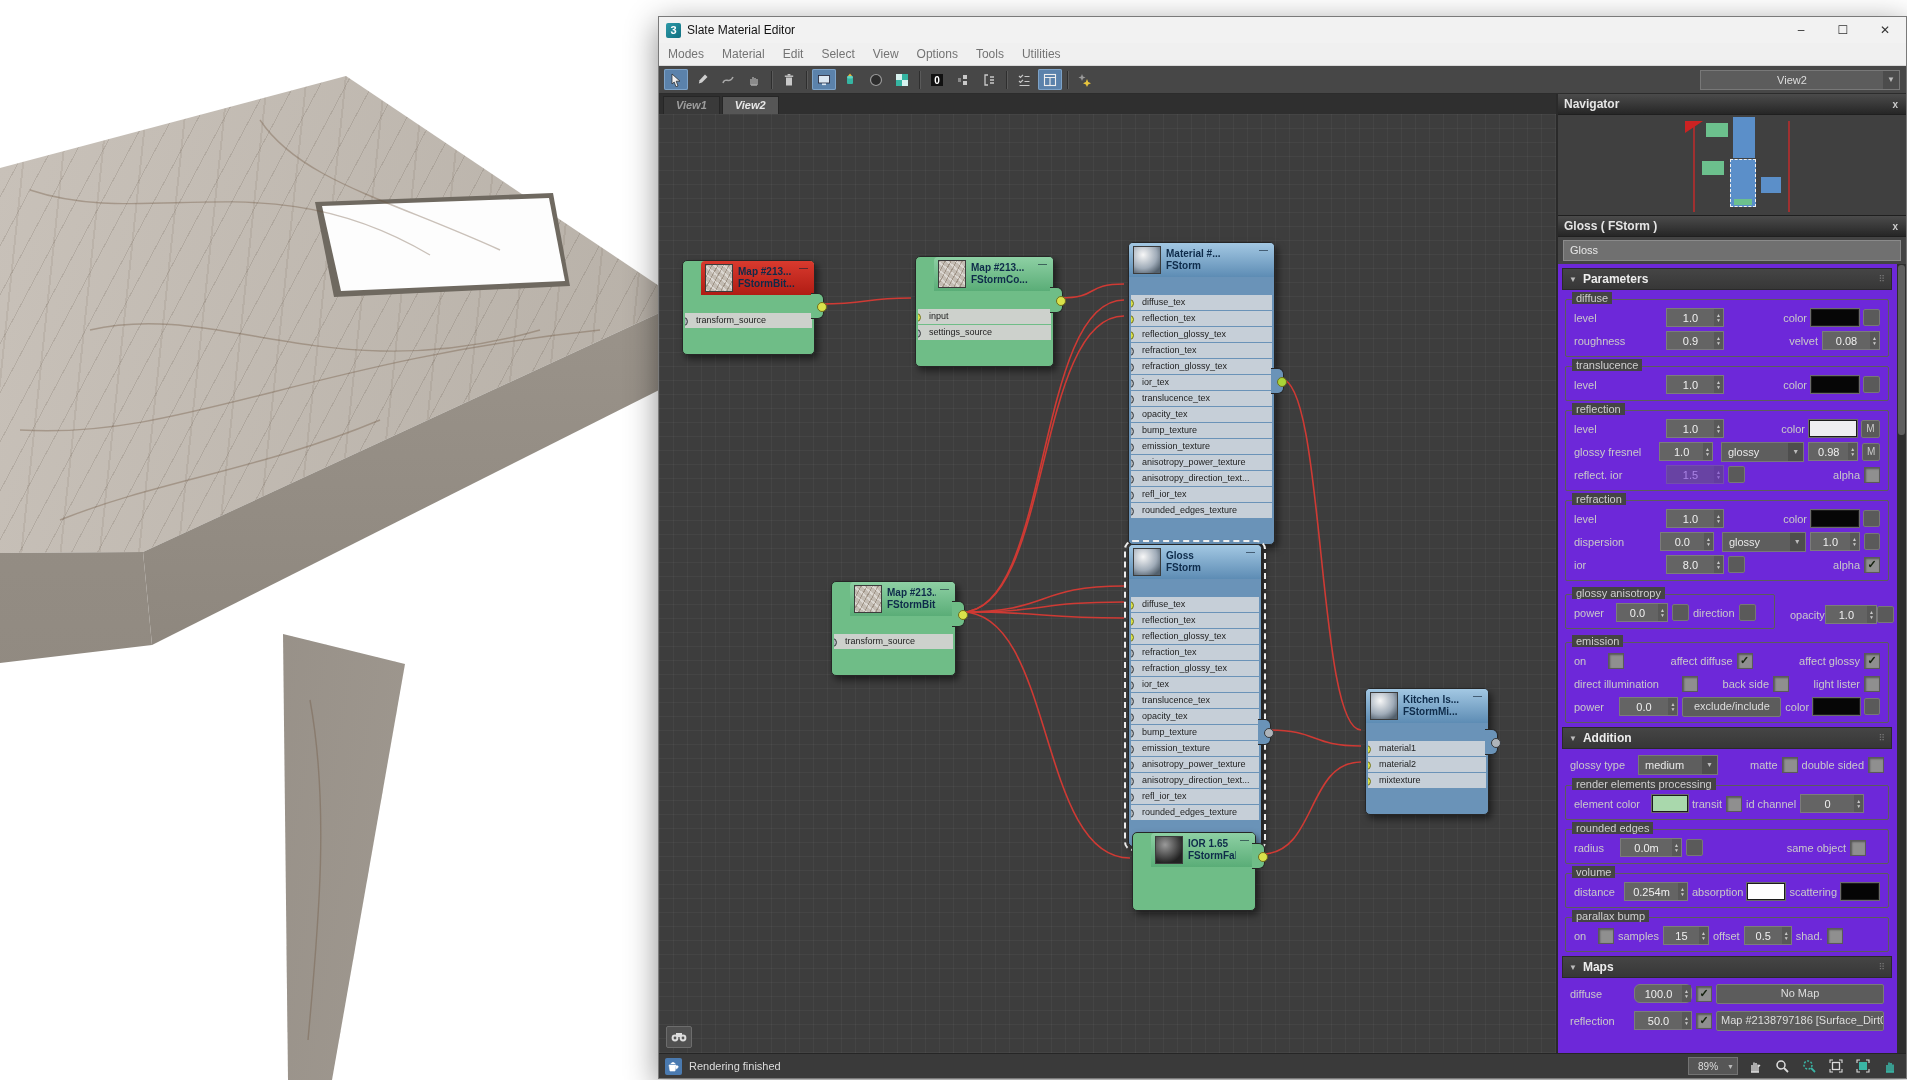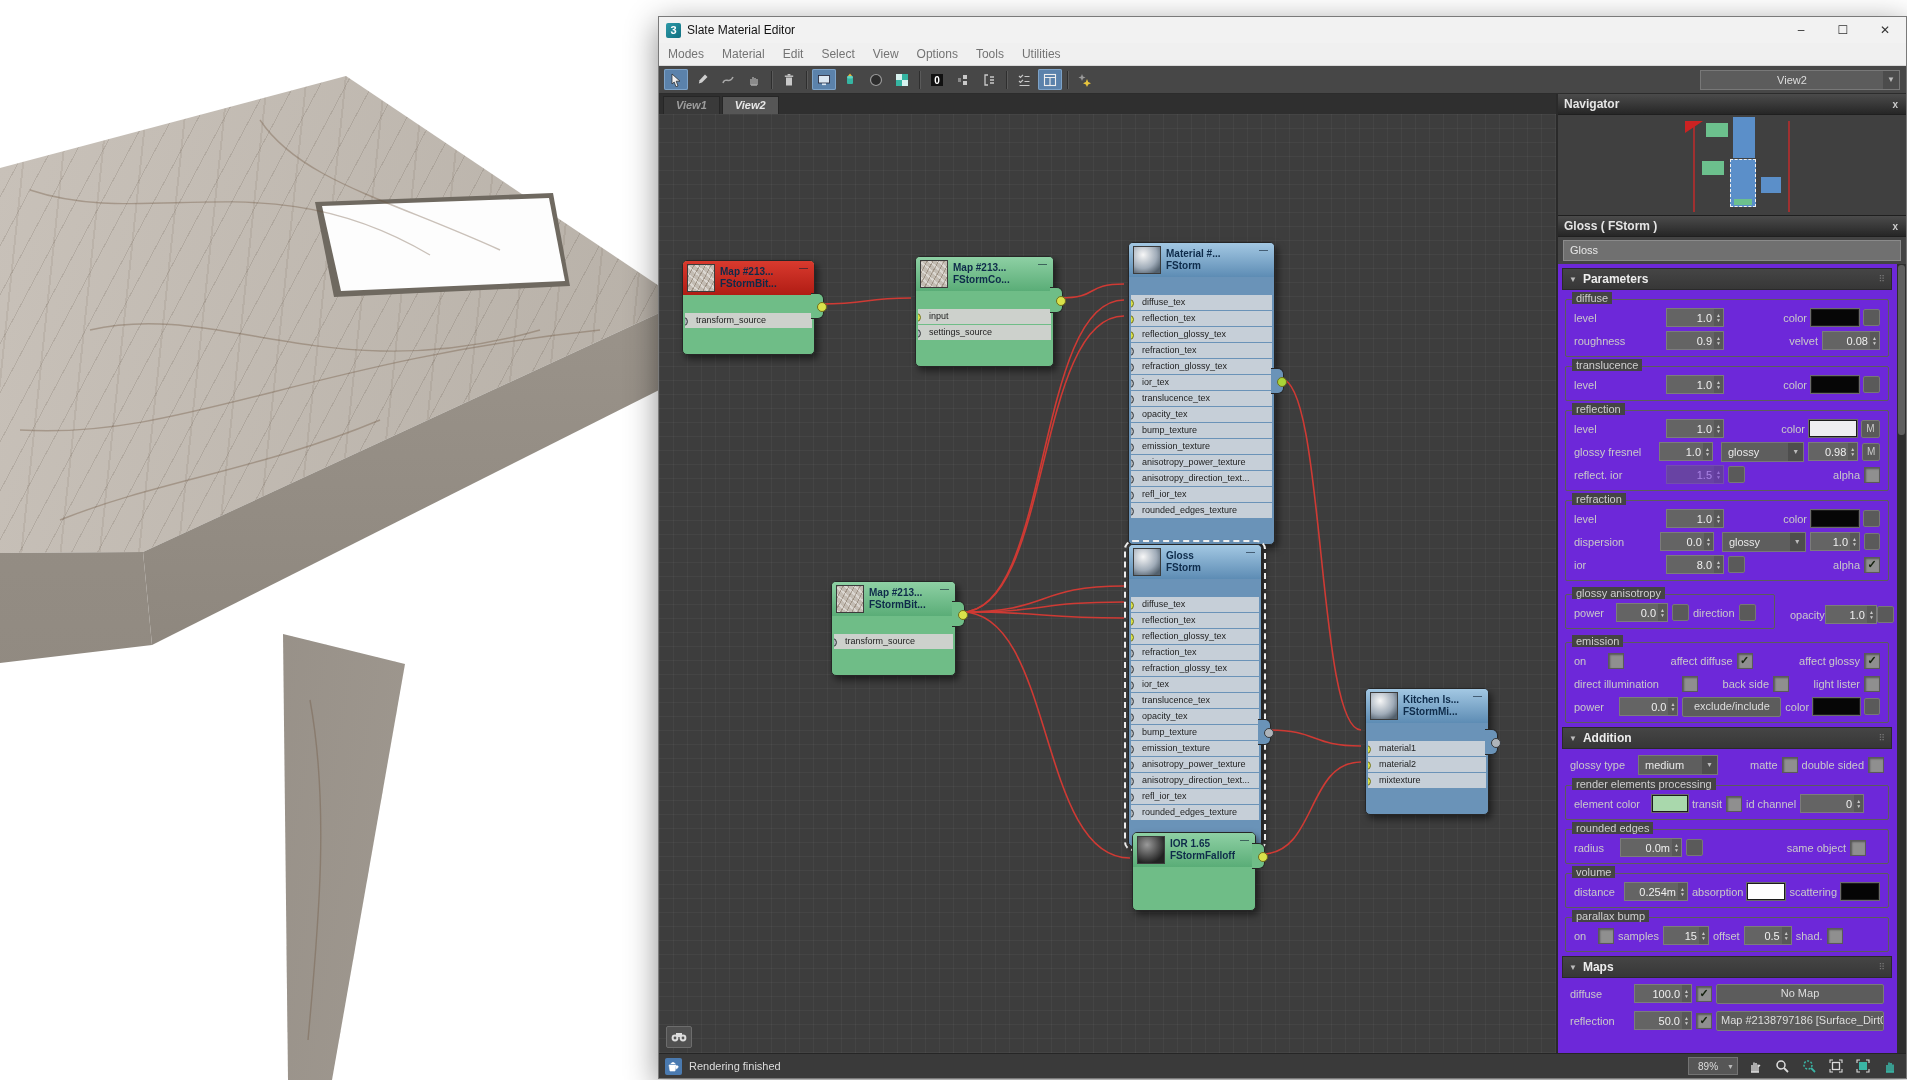--- a/index.html
+++ b/index.html
@@ -57,21 +57,21 @@
   .canvas{position:relative;flex:1;background-color:#3d3d3d;overflow:hidden;
     background-image:linear-gradient(rgba(255,255,255,.035) 1px,transparent 1px),
       linear-gradient(90deg,rgba(255,255,255,.035) 1px,transparent 1px);
     background-size:14px 14px;}
   #wires{position:absolute;inset:0;pointer-events:none;}
 
   
   .node{position:absolute;border:1px solid #262626;border-radius:5px;box-shadow:3px 4px 7px rgba(0,0,0,.5);}
   .node.dashed{outline:2px dashed #eee;outline-offset:2px;}
   .n-head{display:flex;align-items:center;height:34px;border-radius:4px 4px 0 0;padding:0 4px;}
-  .node.map .n-head{background:linear-gradient(#8ed0a4,#5aad77);}
+  .node.map .n-head{background:linear-gradient(#8ed0a4,#5aad77);margin-left:18px;}
   .node.map{background:#6fbd87;}
   .node.mat .n-head{background:linear-gradient(#a3c8e3,#5d8cb4);}
   .node.mat{background:#6a93b8;}
   .node.selred .n-head{background:linear-gradient(#d93a2e,#b01c14);}
   .thumb{width:26px;height:26px;border:1px solid #3c3c3c;margin-right:5px;flex:0 0 auto;}
   .thumb.marble{background:#c3bcb3;background-image:repeating-linear-gradient(118deg,rgba(90,70,50,.35) 0 1px,transparent 1px 5px),
      repeating-linear-gradient(40deg,rgba(255,255,255,.4) 0 2px,transparent 2px 6px);}
   .thumb.sphere{background:radial-gradient(circle at 35% 30%,#f7f7f7,#9fabb8 55%,#53616e 85%);}
   .thumb.darksphere{background:radial-gradient(circle at 35% 30%,#9a9a9a,#222 75%);}
   .n-titles{overflow:hidden;}
@@ -124,21 +124,21 @@
   .rollout .arr{font-size:8px;color:#bbb;margin-right:6px;}
   .rollout .rl{font-size:12px;font-weight:bold;color:#eee;flex:1;}
   .rollout .grip{font-size:9px;color:#777;}
   .p-group{position:relative;border:1px solid #5c5c5c;border-radius:2px;margin:9px 7px 4px;padding:6px 6px 4px;}
   .p-group-label{position:absolute;top:-8px;left:6px;background:#444;padding:0 4px;font-size:11px;color:#cfcfcf;}
   .p-row{display:flex;align-items:center;height:23px;font-size:11px;color:#ccc;gap:4px;padding:0 2px;}
   .p-free{margin:4px 10px 2px;}
   .p-lab{color:#c9c9c9;white-space:nowrap;}
   .p-gap{flex:1;}
   .p-spin{height:17px;background:#646464;border:1px solid #7c7c7c;display:flex;align-items:center;}
-  .p-spin .sv{flex:1;text-align:right;font-size:11px;color:#f0f0f0;padding:0 2px;white-space:nowrap;}
+  .p-spin .sv{flex:1;text-align:center;font-size:11px;color:#f0f0f0;padding:0 2px;white-space:nowrap;}
   .p-spin .sa{width:9px;display:flex;flex-direction:column;align-items:center;justify-content:center;
     font-size:5px;color:#c9c9c9;line-height:5px;background:#585858;height:100%;}
   .p-spin.dis{opacity:.45;}
   .p-btn{width:15px;height:15px;background:#5a5a5a;border:1px solid #777;border-radius:2px;}
   .p-mbtn{width:17px;height:16px;background:#5a5a5a;border:1px solid #777;border-radius:2px;color:#ccc;
     font-size:10px;text-align:center;line-height:16px;}
   .p-swatch{width:46px;height:15px;border:1px solid #1c1c1c;box-shadow:0 0 0 1px #6b6b6b;}
   .p-check{width:14px;height:14px;background:#8f8f8f;border:1px solid #5a5a5a;box-shadow:inset 1px 1px 2px rgba(0,0,0,.4);
     font-size:11px;line-height:13px;text-align:center;color:#15220f;font-weight:bold;}
   .p-drop{height:18px;background:#5e5e5e;border:1px solid #787878;display:flex;align-items:center;}
@@ -784,21 +784,21 @@
                 <span class="p-check"></span>
               </div>
             </div>
             <div class="rollout">
               <span class="arr">▼</span>
               <span class="rl">Maps</span>
               <span class="grip">⠿</span>
             </div>
             <div class="p-row p-free">
               <span class="p-lab" style="width: 60px;">diffuse</span>
-              <span class="p-spin" style="width: 56px;">
+              <span class="p-spin" style="width: 56px; border-radius: 6px;">
                 <span class="sv">100.0</span>
                 <span class="sa">▲<br>▼</span>
               </span>
               <span class="p-check">✓</span>
               <span class="p-wbtn" style="flex: 1 1 0%;">No Map</span>
             </div>
             <div class="p-row p-free">
               <span class="p-lab" style="width: 60px;">reflection</span>
               <span class="p-spin" style="width: 56px;">
                 <span class="sv">50.0</span>

